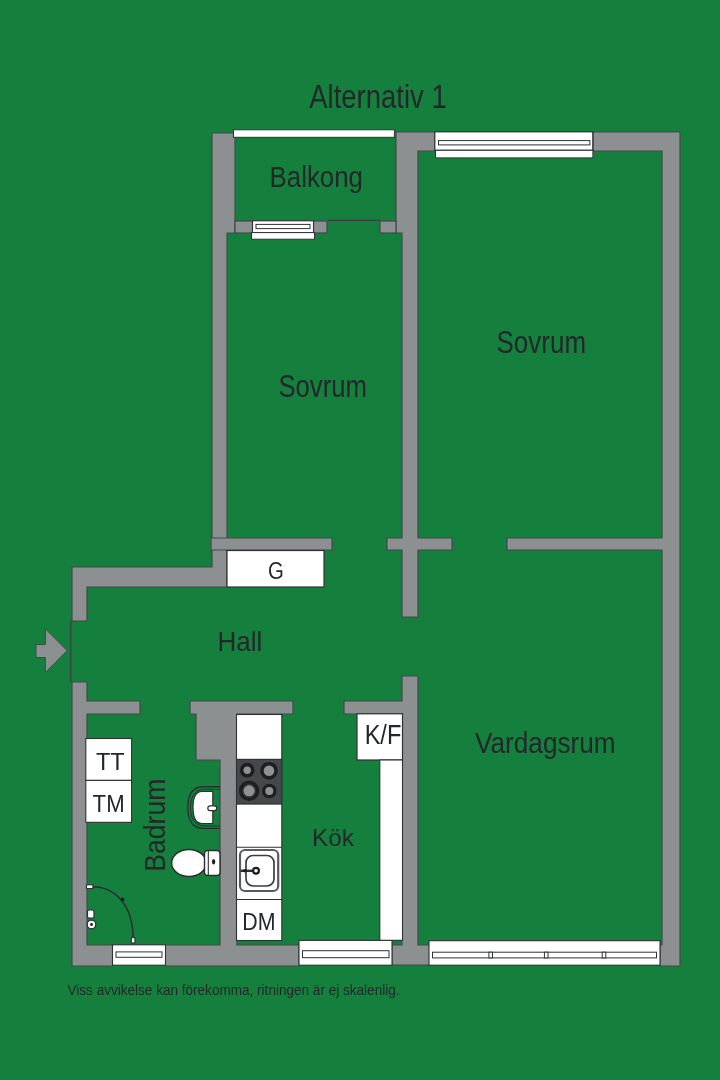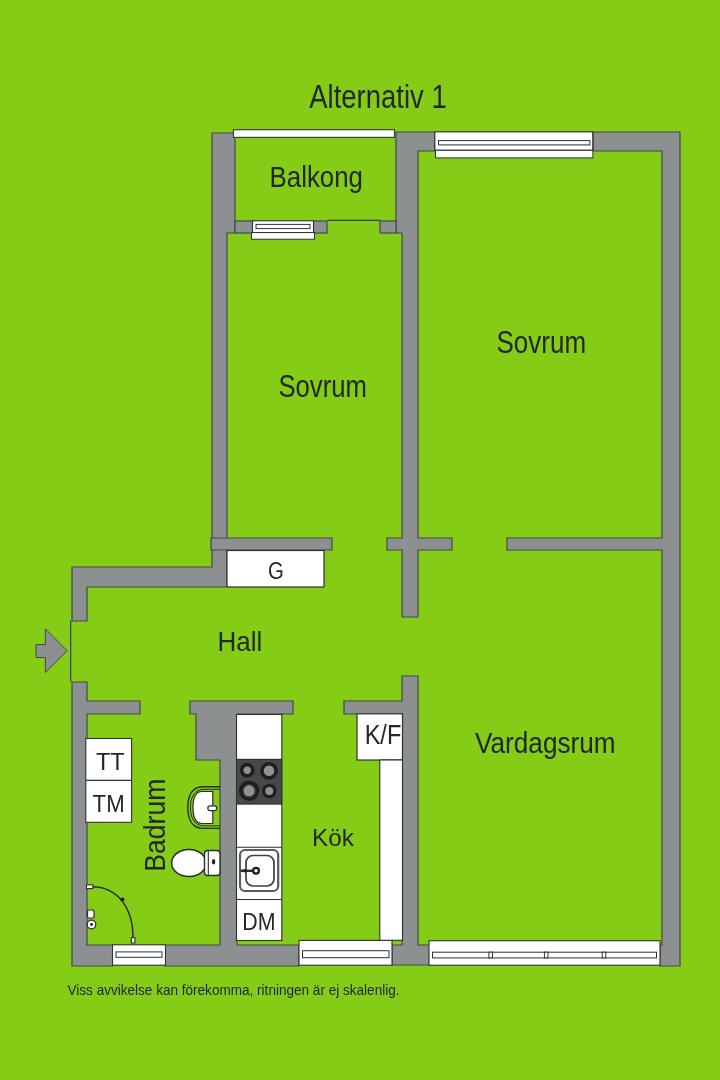--- a/index.html
+++ b/index.html
@@ -1,16 +1,16 @@
 <!DOCTYPE html>
 <html><head>
 <meta charset="utf-8">
 <style>
   html,body{margin:0;padding:0;background:#ffffff;}
-  #page{width:720px;height:1080px;position:relative;background:#84cc16;overflow:hidden;}
+  #page{width:720px;height:1080px;position:relative;background:#15803d;overflow:hidden;}
   svg{display:block;}
   text{font-family:"Liberation Sans",sans-serif;fill:#24272a;}
 </style>
 </head>
 <body>
 <div id="page">
 <svg width="720" height="1080" viewBox="0 0 720 1080">
 
 <text x="378" y="108.4" font-size="34" text-anchor="middle" textLength="137.5" lengthAdjust="spacingAndGlyphs">Alternativ 1</text>
 

